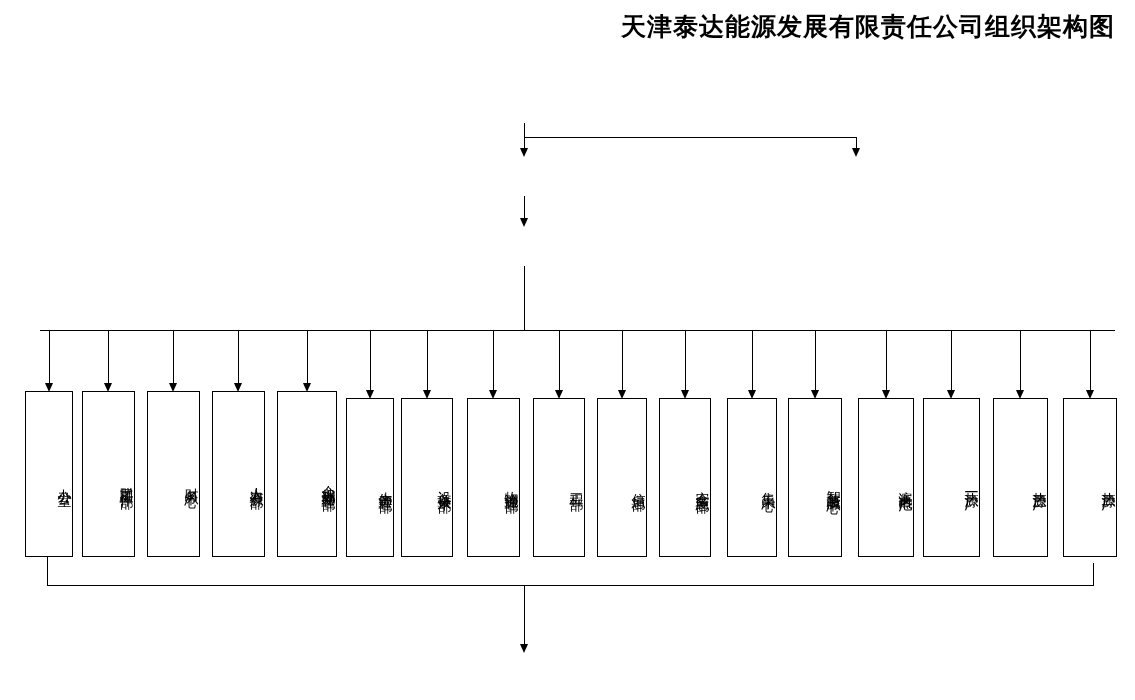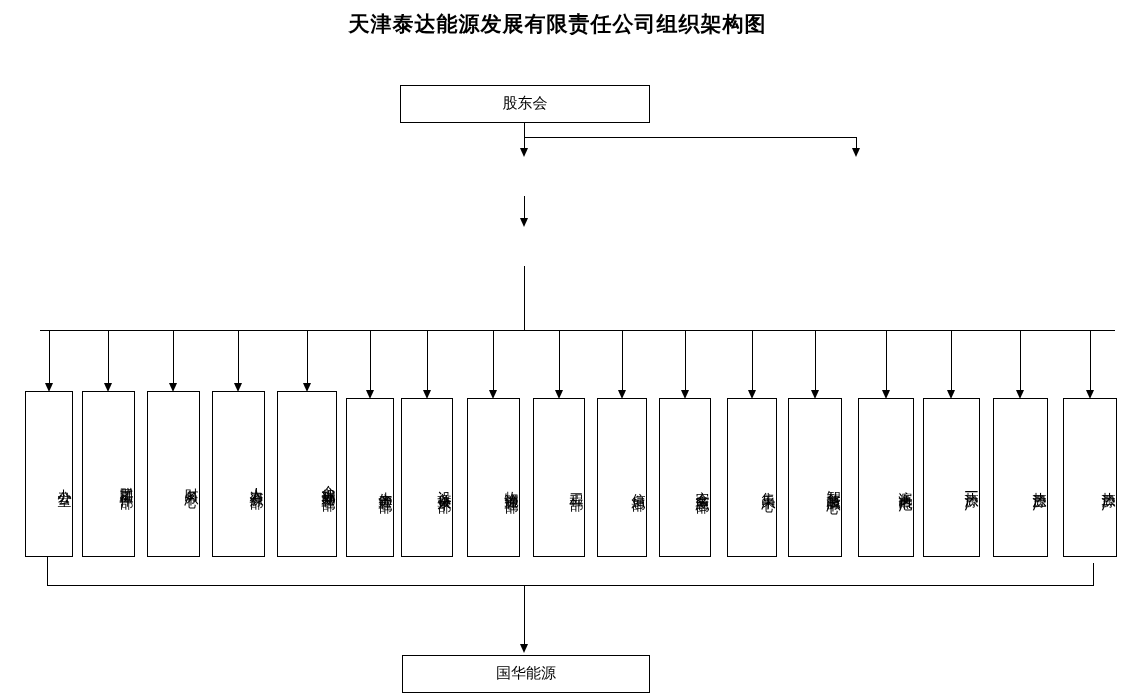--- a/index.html
+++ b/index.html
@@ -16,22 +16,22 @@
     width: 1135px;
     height: 700px;
     background: #ffffff;
     overflow: hidden;
   }
   .title {
     position: absolute;
     left: 0;
     top: 10px;
     width: 1115px;
-    text-align: center;
-    font-size: 21px;
+    text-align: right;
+    font-size: 25px;
     font-weight: bold;
     letter-spacing: 1px;
     font-family: "DejaVu Serif", "Liberation Serif", serif;
     white-space: nowrap;
   }
   .box {
     position: absolute;
     box-sizing: border-box;
     border: 1px solid #000000;
     background: #ffffff;
@@ -73,21 +73,20 @@
     border-top: 9px solid #000000;
   }
 </style>
 </head>
 <body>
 
 <div id="canvas">
 
   <div class="title">天津泰达能源发展有限责任公司组织架构图</div>
 
-  <div class="box horiz" style="left:400px; top:85px; width:250px; height:38px;">股东会</div>
 
 
 
 
   <div class="vline" style="left:524px; top:123px; height:26px;"></div>
   <div class="arrowhead" style="left:520px; top:148px;"></div>
 
   <div class="hline" style="left:524px; top:137px; width:332px;"></div>
   <div class="vline" style="left:856px; top:137px; height:12px;"></div>
   <div class="arrowhead" style="left:852px; top:148px;"></div>
@@ -186,15 +185,14 @@
         <span>热源二厂</span>
       </div>
     </div>
 
   <div class="vline" style="left:47px; top:557px; height:28px;"></div>
   <div class="vline" style="left:1093px; top:563px; height:22px;"></div>
   <div class="hline" style="left:47px; top:585px; width:1047px;"></div>
   <div class="vline" style="left:524px; top:585px; height:60px;"></div>
   <div class="arrowhead" style="left:520px; top:644px;"></div>
 
-  <div class="box horiz" style="left:402px; top:655px; width:248px; height:38px;">国华能源</div>
 
 </div>
 
 </body></html>

